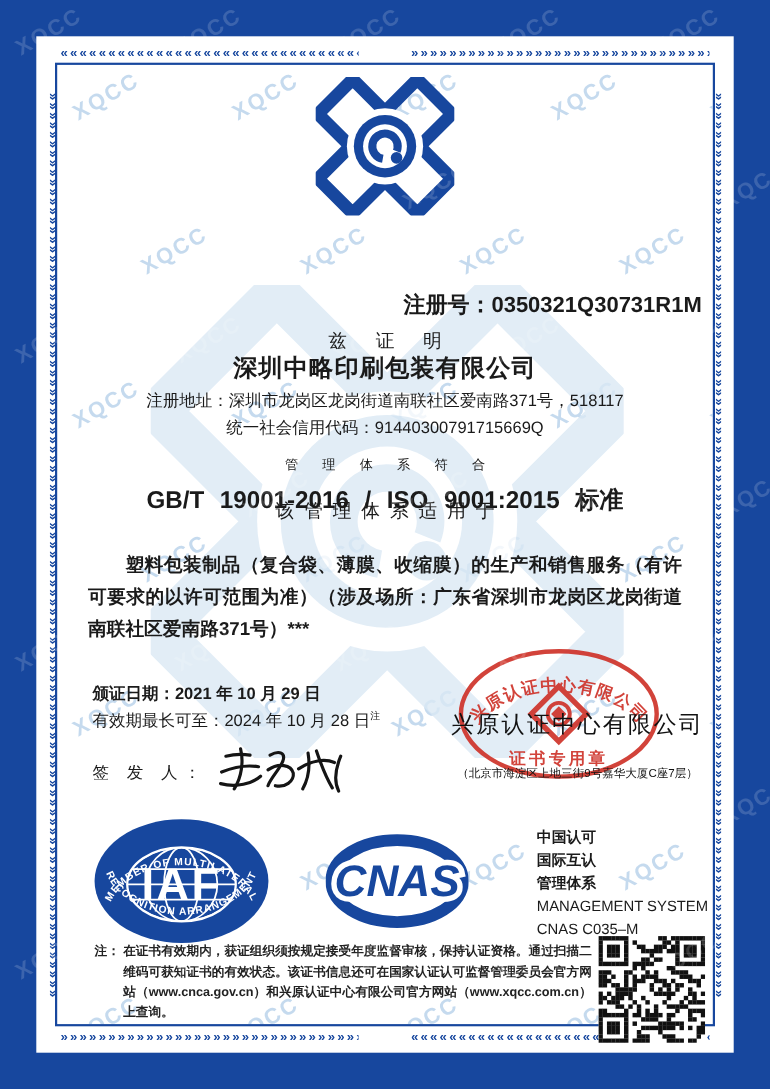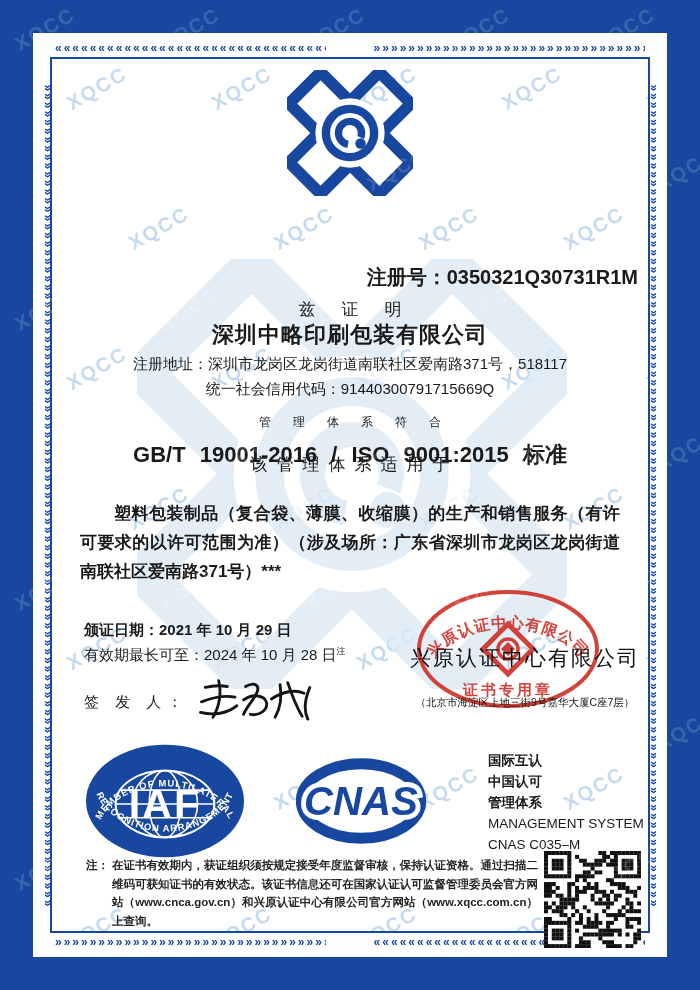--- a/index.html
+++ b/index.html
@@ -230,22 +230,22 @@
         </div>
 
         <div class="abs cnas">
           <svg width="130" height="98" viewBox="0 0 132 100">
             <ellipse cx="66" cy="50" rx="61" ry="38" fill="#ffffff" stroke="#17479e" stroke-width="11"></ellipse>
             <text x="66" y="64" text-anchor="middle" font-size="41" font-weight="bold" font-style="italic" fill="#17479e" stroke="#ffffff" stroke-width="10" paint-order="stroke">CNAS</text>
           </svg>
         </div>
 
         <div class="abs cnas-info">
+          <div class="cn">中国认可</div>
           <div class="cn">国际互认</div>
-          <div class="cn">中国认可</div>
           <div class="cn">管理体系</div>
           <div>MANAGEMENT SYSTEM</div>
           <div>CNAS C035–M</div>
         </div>
 
         <div class="abs footnote">
           <span class="lbl">注：</span>
           <span class="txt">在证书有效期内，获证组织须按规定接受年度监督审核，保持认证资格。通过扫描二维码可获知证书的有效状态。该证书信息还可在国家认证认可监督管理委员会官方网站（www.cnca.gov.cn）和兴原认证中心有限公司官方网站（www.xqcc.com.cn）上查询。</span>
         </div>
 

